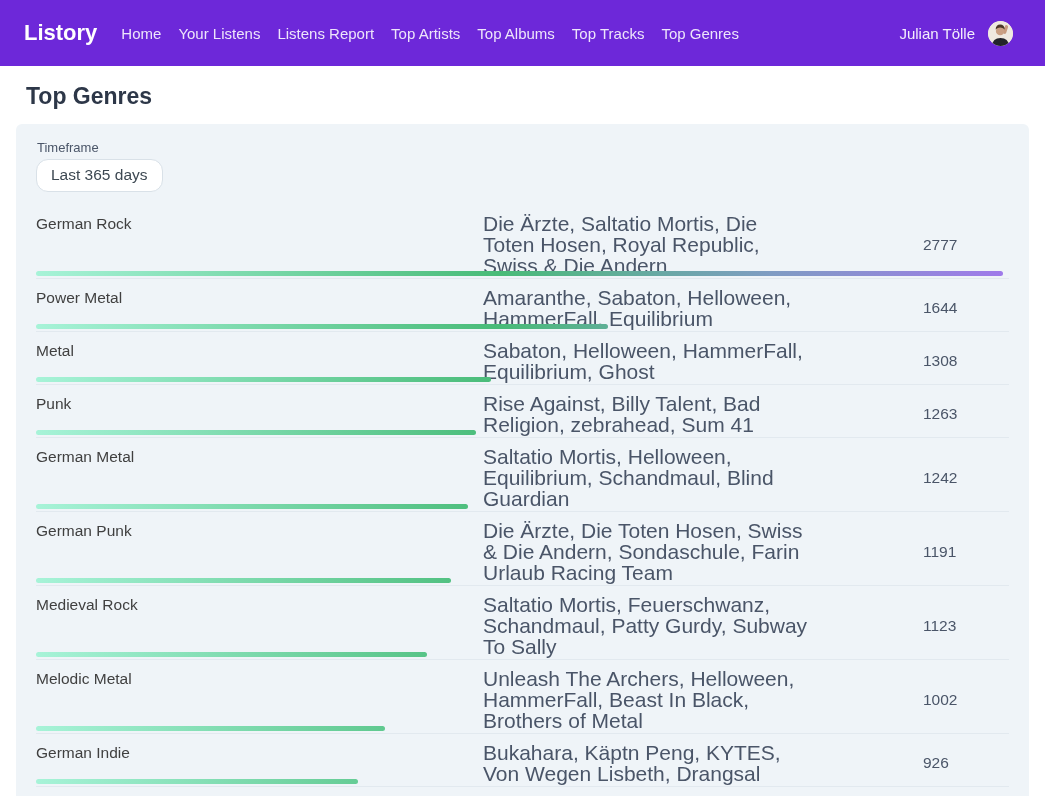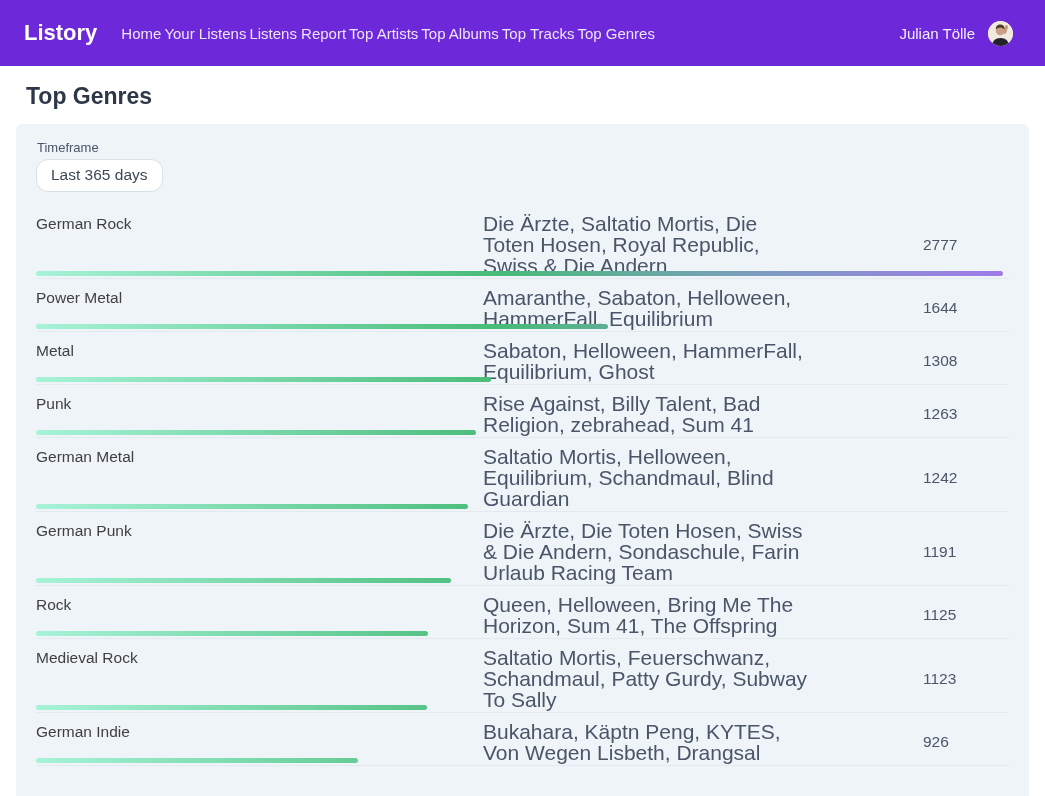--- a/index.html
+++ b/index.html
@@ -19,21 +19,21 @@
     padding: 0 32px 0 24px;
   }
   .brand {
     color: #ffffff;
     font-size: 22px;
     font-weight: 700;
     text-decoration: none;
     margin-right: 24px;
     cursor: pointer;
   }
-  .nav-links { display: flex; align-items: center; gap: 3px; justify-content: center; }
+  .nav-links { display: flex; align-items: center; gap: 17px; justify-content: center; }
   .nav-link {
     color: rgba(255,255,255,0.88);
     font-size: 15px;
     text-decoration: none;
     cursor: pointer;
     white-space: nowrap;
   }
   .nav-spacer { flex: 1; }
   .user { display: flex; align-items: center; cursor: pointer; }
   .user-name { color: rgba(255,255,255,0.92); font-size: 15px; margin-right: 13px; }
@@ -196,36 +196,36 @@
   </div>
         <div class="genre-row">
     <div class="genre-name">German Punk</div>
     <div class="genre-artists">Die Ärzte, Die Toten Hosen, Swiss &amp; Die Andern, Sondaschule, Farin Urlaub Racing Team</div>
     <div class="genre-count">1191</div>
     <div class="genre-bar" style="width: calc(42.89% - 2.5734px);">
       <div class="genre-bar-fill" style="width: 233.17%; background: linear-gradient(90deg, rgb(167, 243, 216) 0%, rgb(72, 187, 120) 48%, rgb(127, 156, 195) 76%, rgb(159, 122, 234) 100%);"></div>
     </div>
   </div>
         <div class="genre-row">
-    <div class="genre-name">Rock</div>
-    <div class="genre-artists">Queen, Helloween, Bring Me The Horizon, Sum 41, The Offspring</div>
-    <div class="genre-count">1125</div>
-    <div class="genre-bar" style="width: calc(40.51% - 2.4306px);">
-      <div class="genre-bar-fill" style="width: 246.84%; background: linear-gradient(90deg, rgb(167, 243, 216) 0%, rgb(72, 187, 120) 48%, rgb(127, 156, 195) 76%, rgb(159, 122, 234) 100%);"></div>
-    </div>
-  </div>
-        <div class="genre-row">
     <div class="genre-name">Medieval Rock</div>
     <div class="genre-artists">Saltatio Mortis, Feuerschwanz, Schandmaul, Patty Gurdy, Subway To Sally</div>
     <div class="genre-count">1123</div>
     <div class="genre-bar" style="width: calc(40.44% - 2.4264px);">
       <div class="genre-bar-fill" style="width: 247.28%; background: linear-gradient(90deg, rgb(167, 243, 216) 0%, rgb(72, 187, 120) 48%, rgb(127, 156, 195) 76%, rgb(159, 122, 234) 100%);"></div>
     </div>
   </div>
         <div class="genre-row">
+    <div class="genre-name">Melodic Metal</div>
+    <div class="genre-artists">Unleash The Archers, Helloween, HammerFall, Beast In Black, Brothers of Metal</div>
+    <div class="genre-count">1002</div>
+    <div class="genre-bar" style="width: calc(36.08% - 2.1648px);">
+      <div class="genre-bar-fill" style="width: 277.15%; background: linear-gradient(90deg, rgb(167, 243, 216) 0%, rgb(72, 187, 120) 48%, rgb(127, 156, 195) 76%, rgb(159, 122, 234) 100%);"></div>
+    </div>
+  </div>
+        <div class="genre-row">
     <div class="genre-name">German Indie</div>
     <div class="genre-artists">Bukahara, Käptn Peng, KYTES, Von Wegen Lisbeth, Drangsal</div>
     <div class="genre-count">926</div>
     <div class="genre-bar" style="width: calc(33.35% - 2.001px);">
       <div class="genre-bar-fill" style="width: 299.89%; background: linear-gradient(90deg, rgb(167, 243, 216) 0%, rgb(72, 187, 120) 48%, rgb(127, 156, 195) 76%, rgb(159, 122, 234) 100%);"></div>
     </div>
   </div>
       </div>
   </section>
 </main>

